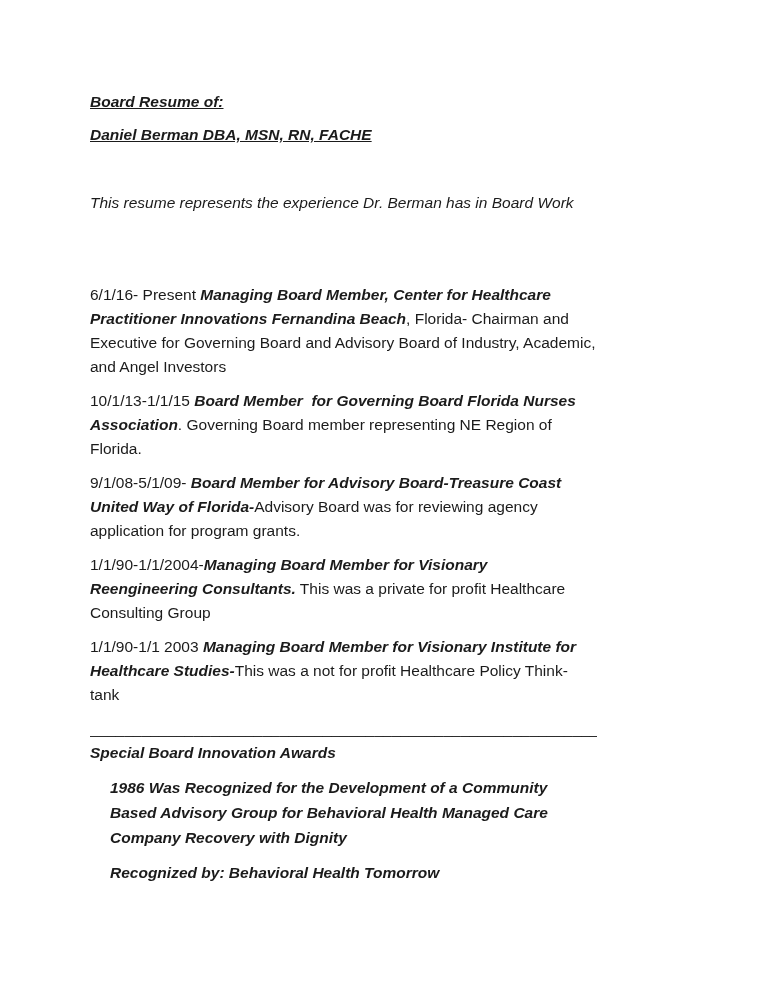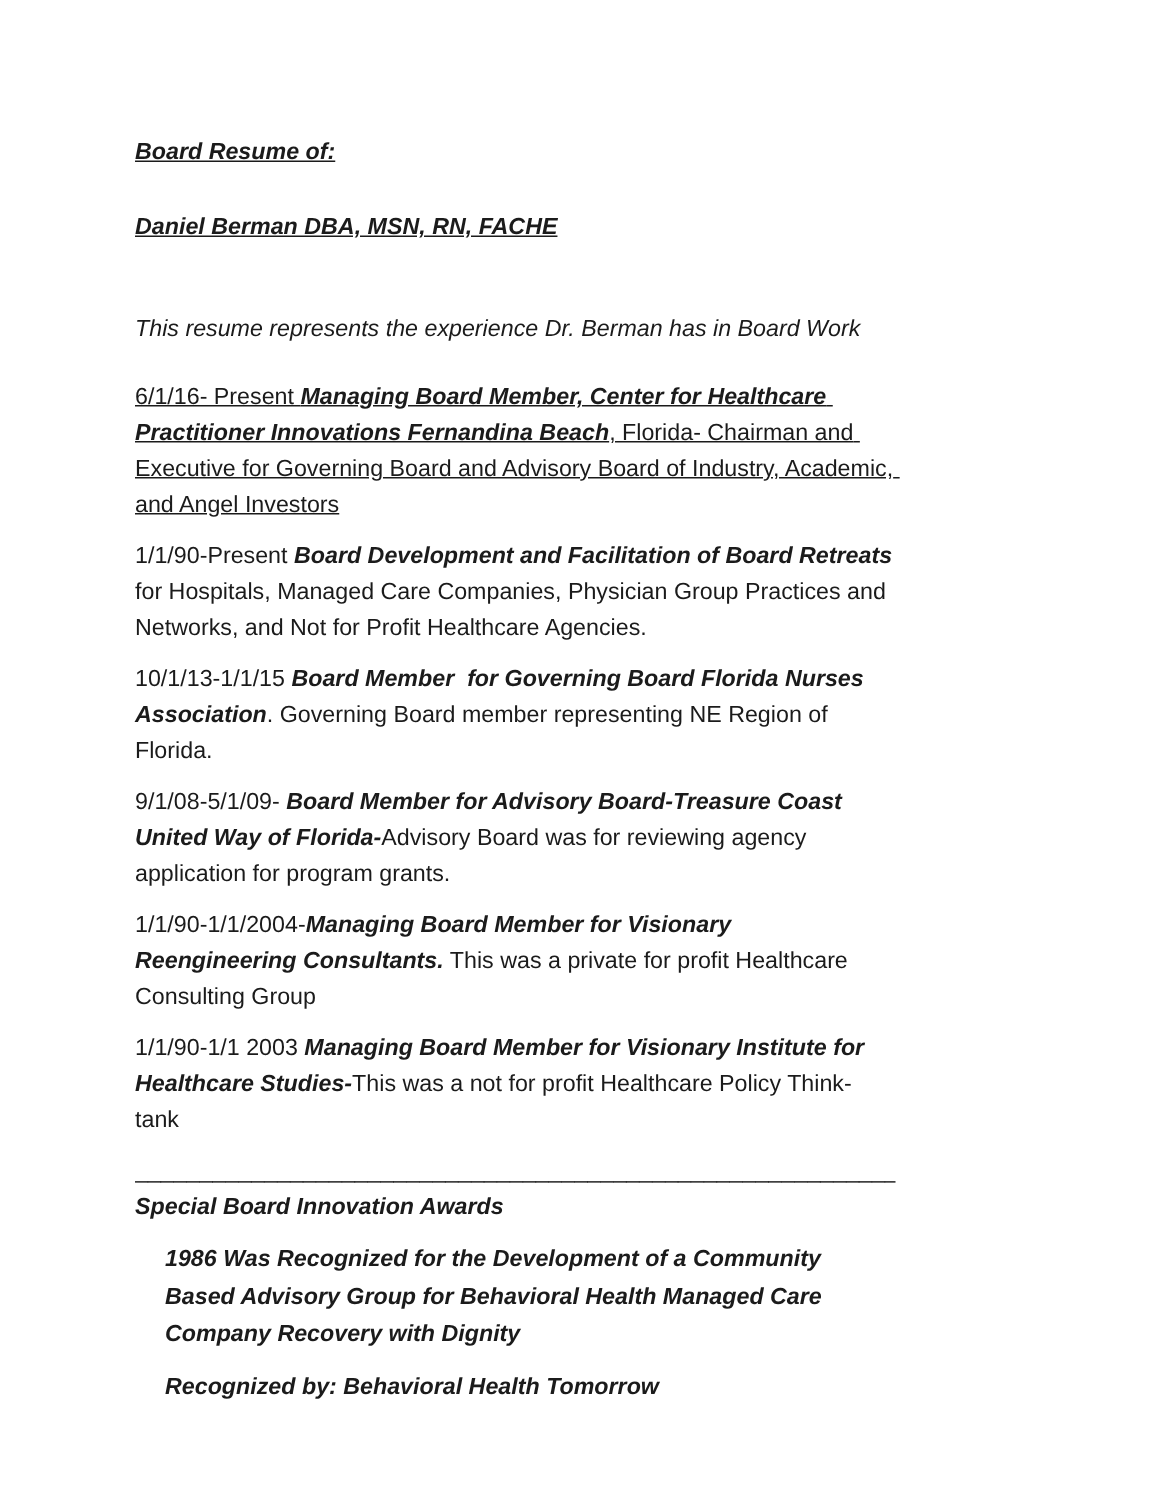--- a/index.html
+++ b/index.html
@@ -15,28 +15,28 @@
     color: #1b1b1b;
     overflow: hidden;
   }
   p { margin: 0; white-space: pre-wrap; }
   .hline {
     font-weight: bold;
     font-style: italic;
     text-decoration: underline;
     line-height: 24px;
   }
-  .hline2 { margin-top: 26px; }
+  .hline2 { margin-top: 9px; }
   .intro {
     font-style: italic;
     line-height: 24px;
     margin-top: 44px;
   }
   .entry { line-height: 24px; margin-top: 10px; }
-  .entry-first { margin-top: 21px; text-decoration: underline; }
+  .entry-first { margin-top: 68px; }
   .entry b { font-style: italic; }
   .divider-line {
     line-height: 24px;
     margin-top: 10px;
     white-space: nowrap;
     overflow: hidden;
     letter-spacing: 0;
   }
   .awards-heading {
     font-weight: bold;
@@ -56,21 +56,20 @@
 
 <div class="page">
 
   <p class="hline">Board Resume of:</p>
   <p class="hline hline2">Daniel Berman DBA, MSN, RN, FACHE</p>
 
   <p class="intro">This resume represents the experience Dr. Berman has in Board Work</p>
 
   <p class="entry entry-first"><span>6/1/16- Present </span><b>Managing Board Member, Center for Healthcare Practitioner Innovations Fernandina Beach</b><span>, Florida- Chairman and Executive for Governing Board and Advisory Board of Industry, Academic, and Angel Investors</span></p>
 
-  <p class="entry"><span>1/1/90-Present </span><b>Board Development and Facilitation of Board Retreats</b><span> for Hospitals, Managed Care Companies, Physician Group Practices and Networks, and Not for Profit Healthcare Agencies.</span></p>
 
   <p class="entry"><span>10/1/13-1/1/15 </span><b>Board Member  for Governing Board Florida Nurses Association</b><span>. Governing Board member representing NE Region of Florida.</span></p>
 
   <p class="entry"><span>9/1/08-5/1/09- </span><b>Board Member for Advisory Board-Treasure Coast United Way of Florida-</b><span>Advisory Board was for reviewing agency application for program grants.</span></p>
 
   <p class="entry"><span>1/1/90-1/1/2004-</span><b>Managing Board Member for Visionary Reengineering Consultants.</b><span> This was a private for profit Healthcare Consulting Group</span></p>
 
   <p class="entry"><span>1/1/90-1/1 2003 </span><b>Managing Board Member for Visionary Institute for Healthcare Studies-</b><span>This was a not for profit Healthcare Policy Think-tank</span></p>
 
 

